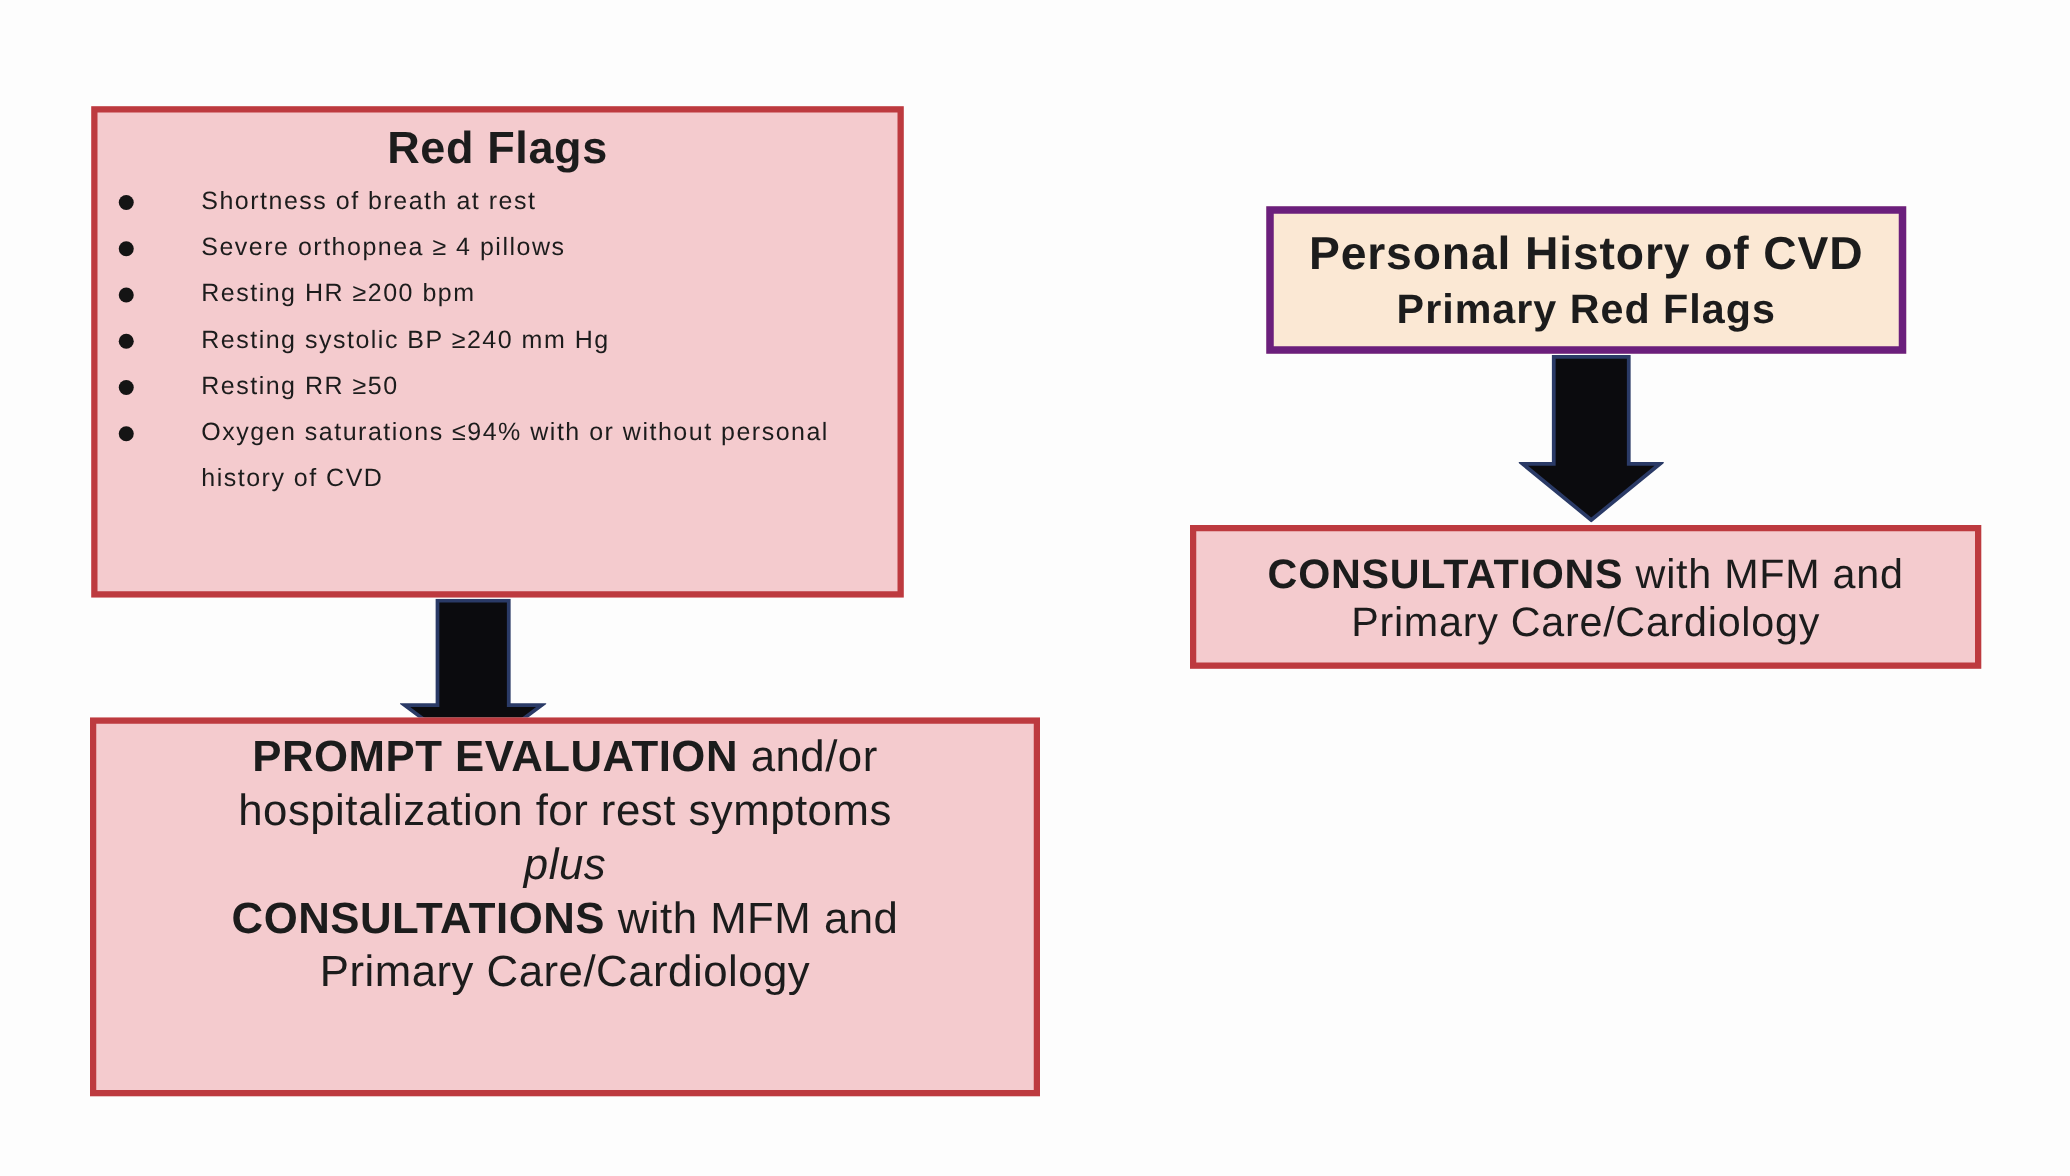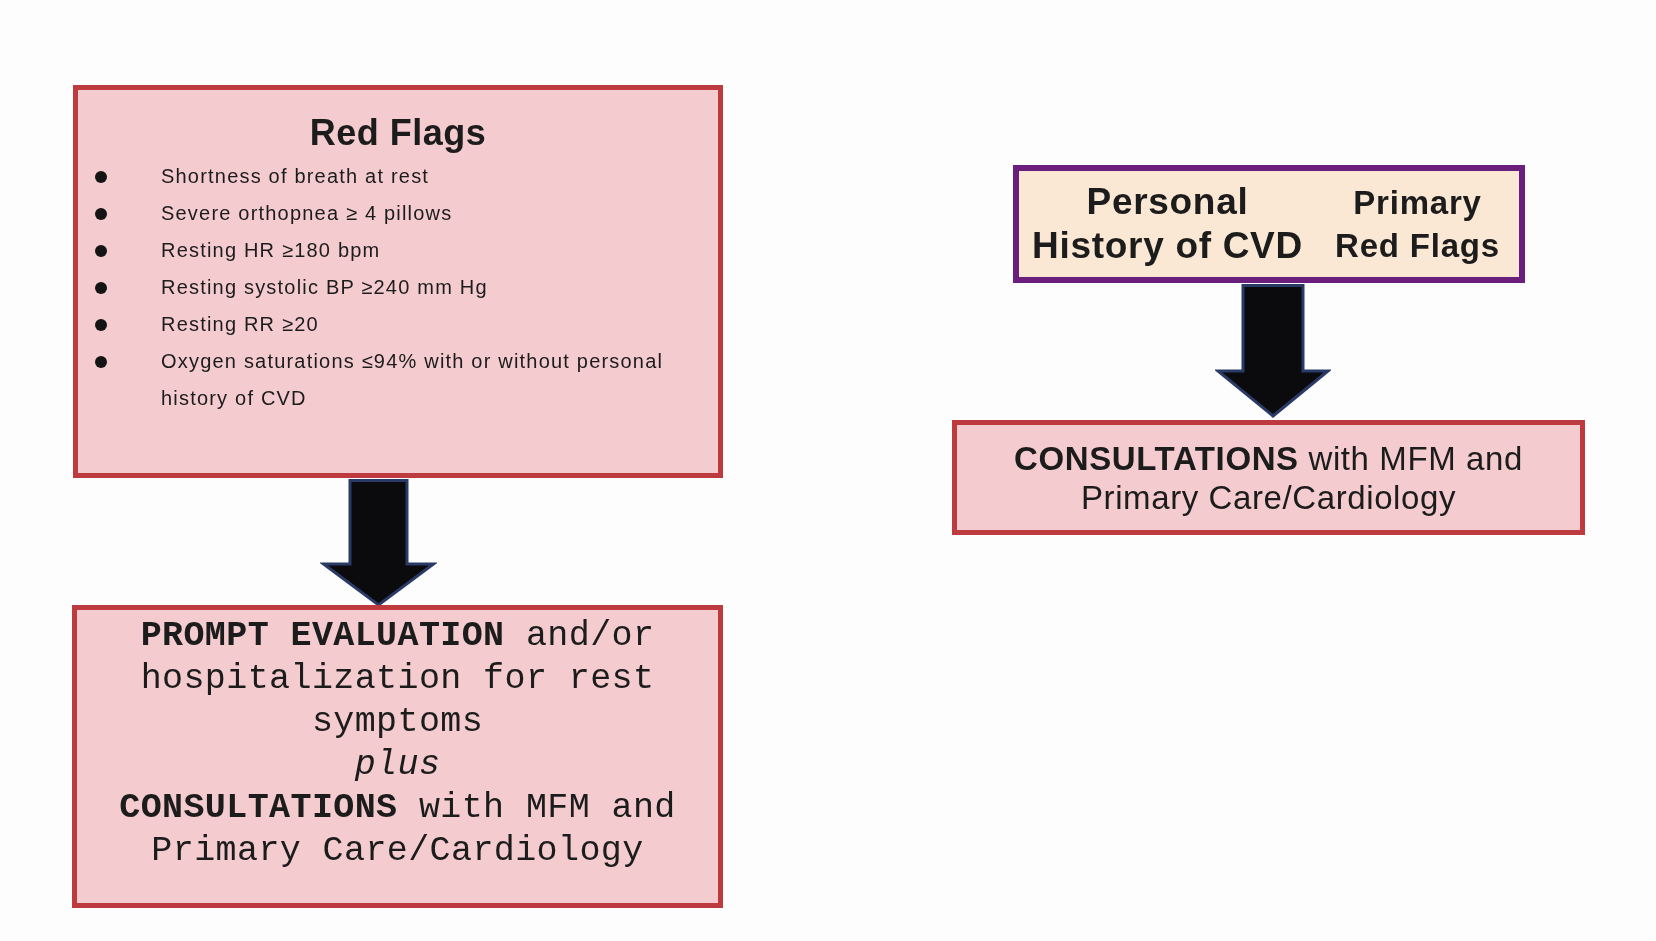--- a/index.html
+++ b/index.html
@@ -6,56 +6,56 @@
   body{
     width:1656px;height:941px;position:relative;background:#fdfdfd;
     font-family:"Liberation Sans",sans-serif;color:#1c1c1c;overflow:hidden;
   }
   .box{position:absolute;box-sizing:border-box;}
   .pink{background:#f4cbce;border:5px solid #bd3a3f;}
   .cream{background:#fbe8d4;border:6px solid #6b1f7c;}
 
   
   #red-flags{left:73px;top:85px;width:650px;height:393px;}
-  #red-flags .title{font-size:36px;font-weight:bold;text-align:center;padding-top:22px;letter-spacing:0.5px;}
+  #red-flags .title{font-size:36px;font-weight:bold;text-align:center;padding-top:7px;letter-spacing:0.5px;}
   #red-flags ul{list-style:none;margin:4px 0 0 0;padding:0;font-size:20px;line-height:37px;letter-spacing:1.2px;}
   #red-flags li{position:relative;padding-left:83px;}
   #red-flags li .dot{position:absolute;left:17px;top:13px;width:12px;height:12px;border-radius:50%;background:#141414;}
   #red-flags li.wrap{max-width:510px;}
 
   
-  #prompt-eval{left:72px;top:605px;width:651px;height:303px;text-align:center;
-    font-size:35px;line-height:43px;padding-top:5px;letter-spacing:0.4px;font-family:Liberation Mono, monospace;}
+  #prompt-eval{left:72px;top:574px;width:760px;height:303px;text-align:center;
+    font-size:35px;line-height:43px;padding-top:5px;letter-spacing:0.4px;}
   .b{font-weight:bold;}
   .i{font-style:italic;}
 
   
   #personal-history{left:1013px;top:165px;width:512px;height:118px;
-    display:flex;flex-direction:row;justify-content:center;align-items:center;text-align:center;}
+    display:flex;flex-direction:column;justify-content:center;align-items:center;text-align:center;}
   #personal-history .l1{font-size:37px;font-weight:bold;line-height:44px;letter-spacing:0.7px;}
   #personal-history .l2{font-size:33px;font-weight:bold;line-height:43px;letter-spacing:0.8px;}
 
   
   #consultations{left:952px;top:420px;width:633px;height:115px;
     display:flex;flex-direction:column;justify-content:center;align-items:center;text-align:center;
     font-size:33px;line-height:39px;letter-spacing:0.6px;}
 
   .arrow{position:absolute;}
 </style>
 </head>
 <body>
 
 <div id="red-flags" class="box pink">
   <div class="title">Red Flags</div>
   <ul>
     <li><span class="dot"></span><span>Shortness of breath at rest</span></li>
     <li><span class="dot"></span><span>Severe orthopnea ≥ 4 pillows</span></li>
-    <li><span class="dot"></span><span>Resting HR ≥180 bpm</span></li>
+    <li><span class="dot"></span><span>Resting HR ≥200 bpm</span></li>
     <li><span class="dot"></span><span>Resting systolic BP ≥240 mm Hg</span></li>
-    <li><span class="dot"></span><span>Resting RR ≥20</span></li>
+    <li><span class="dot"></span><span>Resting RR ≥50</span></li>
     <li class="wrap"><span class="dot"></span><span>Oxygen saturations ≤94% with or without personal history of CVD</span></li>
   </ul>
 </div>
 
 <svg class="arrow" style="left:320px;top:479px;" width="117" height="128" viewBox="0 0 117 128">
   <polygon points="30,1.5 87,1.5 87,85 113.5,85 58.5,126 3.5,85 30,85" stroke-linejoin="miter" stroke="#2a3a66" stroke-width="3" fill="#0b0b0e"></polygon>
 </svg>
 
 <div id="prompt-eval" class="box pink">
   <div><span class="b">PROMPT EVALUATION</span><span> and/or</span></div>

